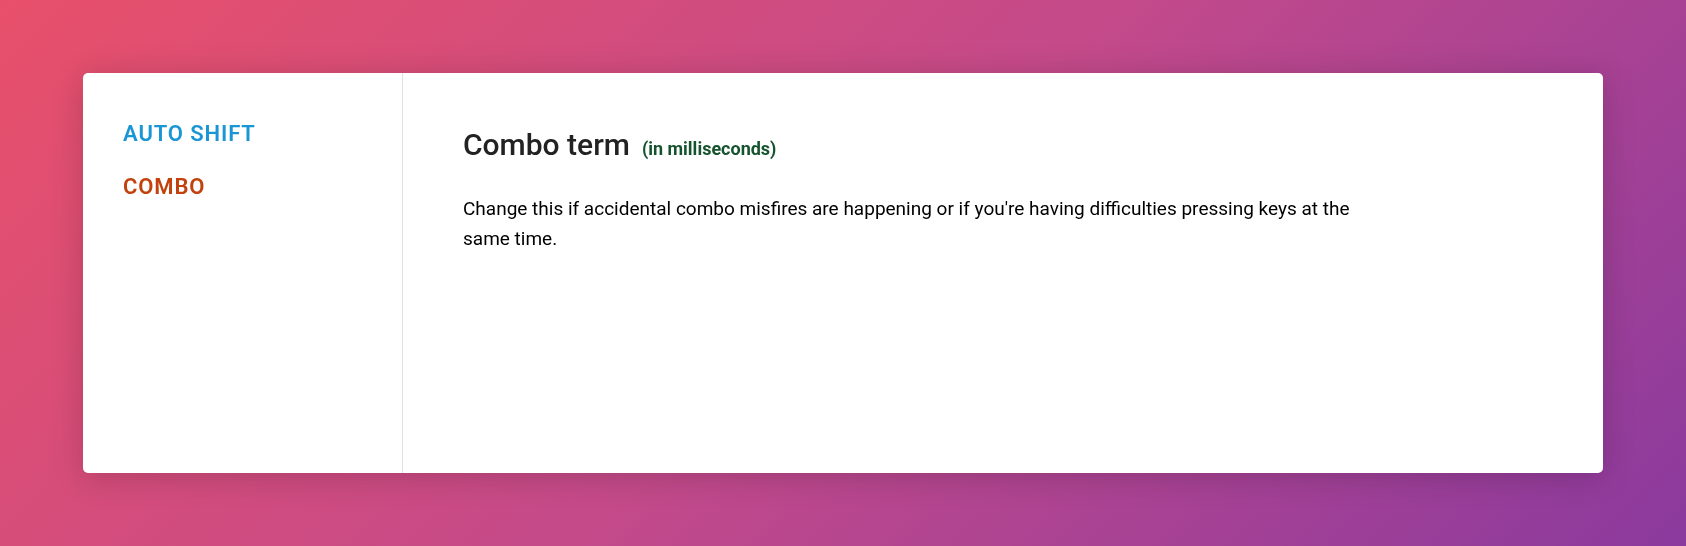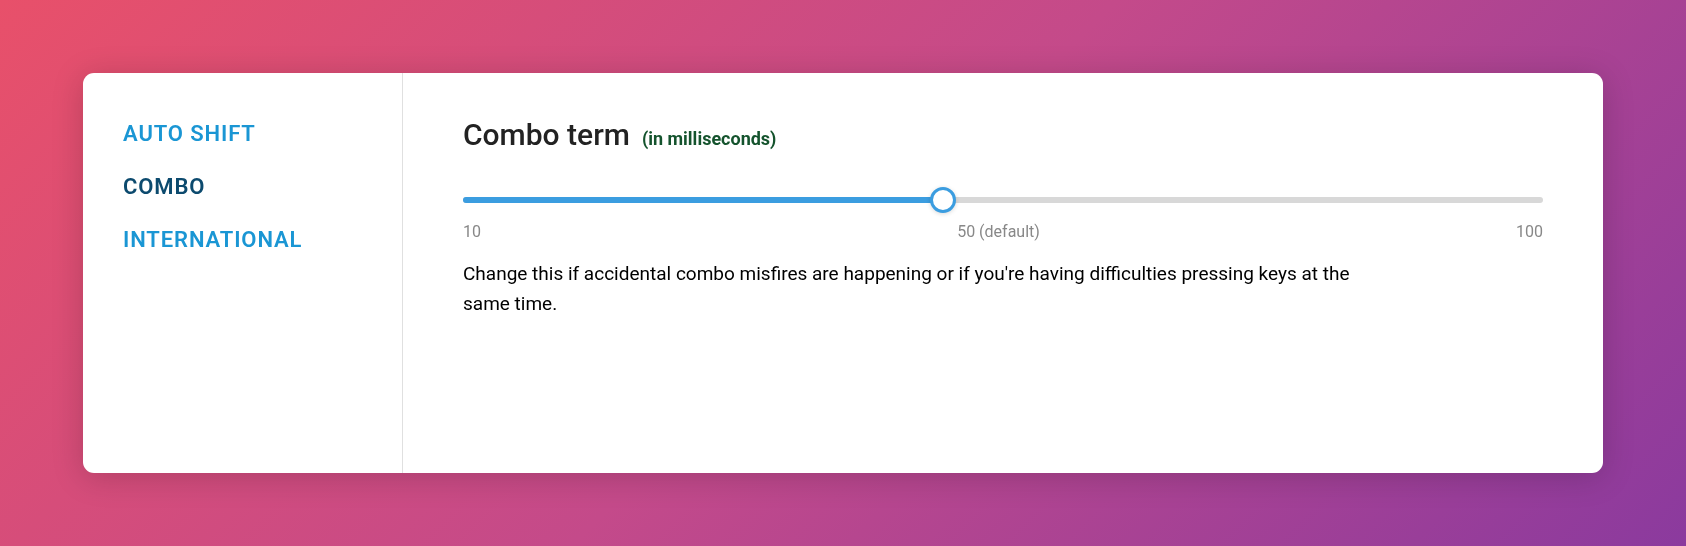--- a/index.html
+++ b/index.html
@@ -9,21 +9,21 @@
       height: 546px;
       background: linear-gradient(135deg, #e8506a 0%, #c44a8a 50%, #8b3a9e 100%);
       display: flex;
       align-items: center;
       justify-content: center;
       font-family: -apple-system, BlinkMacSystemFont, 'Segoe UI', Roboto, sans-serif;
     }
 
     .card {
       background: #ffffff;
-      border-radius: 11px;
+      border-radius: 5px;
       width: 1520px;
       min-height: 400px;
       display: flex;
       overflow: hidden;
       box-shadow: 0 4px 32px rgba(0,0,0,0.18);
     }
 
     .sidebar {
       width: 320px;
       min-width: 320px;
@@ -37,26 +37,27 @@
     .sidebar-item {
       font-size: 22px;
       font-weight: 600;
       letter-spacing: 0.04em;
       cursor: pointer;
       color: #1a96d4;
       text-transform: uppercase;
     }
 
     .sidebar-item.active {
-      color: #0c4a6e;
+      color: #c2410c;
     }
 
     .main-content {
       flex: 1;
       padding: 44px 60px 48px 60px;
+      margin-top: 10px;
     }
 
     .section-title {
       display: flex;
       align-items: baseline;
       gap: 12px;
       margin-bottom: 32px;
     }
 
     .section-title-text {
@@ -133,38 +134,24 @@
       max-width: 900px;
     }
   </style>
 </head>
 <body>
 
 <div class="card">
   <nav class="sidebar">
     <div class="sidebar-item">AUTO SHIFT</div>
     <div class="sidebar-item active">COMBO</div>
-    <div class="sidebar-item">INTERNATIONAL</div>
   </nav>
 
   <main class="main-content">
     <div class="section-title">
       <span class="section-title-text">Combo term</span>
       <span class="section-title-sub">(in milliseconds)</span>
     </div>
 
-    <div class="slider-container">
-      <div class="slider-track-wrapper">
-        <div class="slider-track">
-          <div class="slider-fill"></div>
-          <div class="slider-thumb"></div>
-        </div>
-      </div>
-      <div class="slider-labels">
-        <span>10</span>
-        <span>50 (default)</span>
-        <span>100</span>
-      </div>
-    </div>
 
     <p class="description">Change this if accidental combo misfires are happening or if you're having difficulties pressing keys at the same time.</p>
   </main>
 </div>
 
 </body></html>

